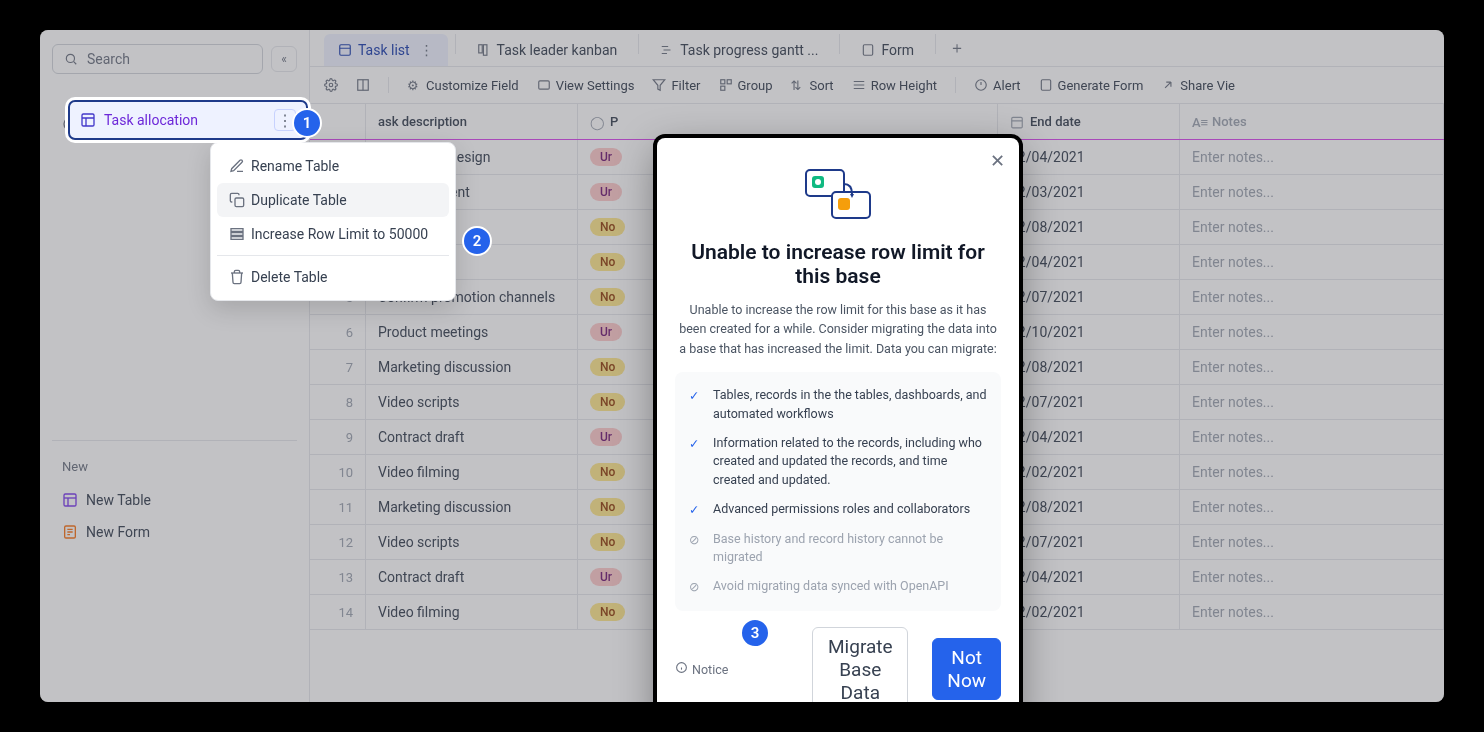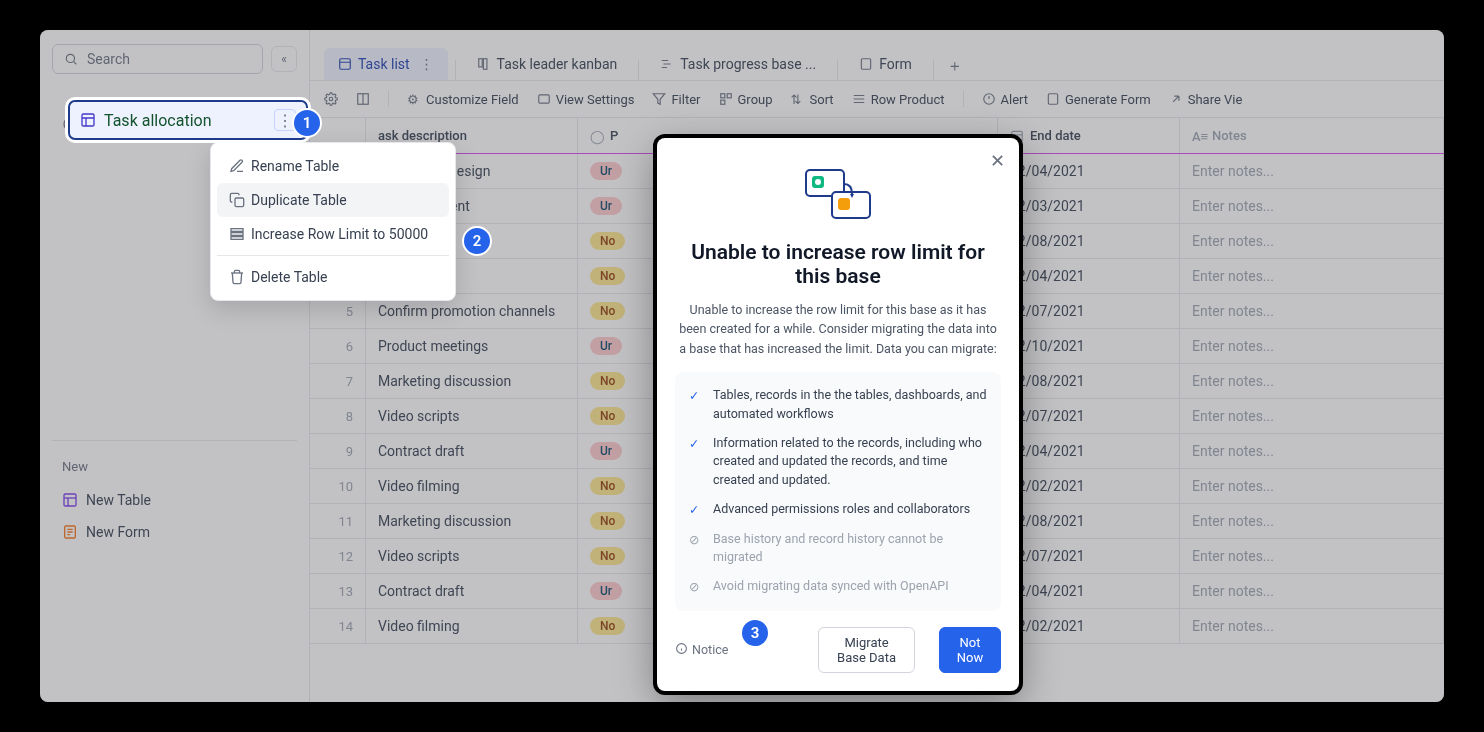--- a/index.html
+++ b/index.html
@@ -12,21 +12,21 @@
 .collapse-btn{width:26px;height:26px;border:1px solid #e5e7eb;border-radius:6px;display:flex;align-items:center;justify-content:center;color:#6b7280;cursor:pointer;font-size:12px}
 .nav-item{display:flex;align-items:center;gap:8px;padding:8px 10px;border-radius:6px;font-size:14px;color:#374151;cursor:pointer}
 .divider{border:none;border-top:1px solid #e5e7eb;margin:14px 0}
 .section-label{font-size:13px;color:#6b7280;padding:4px 10px;margin-bottom:6px}
 .nav-icon{width:16px;height:16px;display:inline-flex;align-items:center;justify-content:center}
 .nav-icon.purple{color:#7c3aed}
 .nav-icon.orange{color:#f97316}
 .nav-icon.gray{color:#6b7280}
 
 .main{flex:1;display:flex;flex-direction:column;overflow:hidden}
-.tabs{display:flex;align-items:flex-end;gap:3px;padding:18px 14px 0;border-bottom:1px solid #e5e7eb}
+.tabs{display:flex;align-items:flex-start;gap:3px;padding:4px 14px 0;border-bottom:1px solid #e5e7eb}
 .tab{display:flex;align-items:center;gap:6px;padding:8px 14px;font-size:14px;color:#374151;cursor:pointer;border-radius:6px 6px 0 0;position:relative}
 .tab.active{color:#1e40af;background:#eef2ff}
 .tab-sep{width:1px;height:20px;background:#e5e7eb;margin:0 4px}
 .tab-icon{width:14px;height:14px;color:#6b7280}
 .tab.active .tab-icon{color:#1e40af}
 .add-tab{width:28px;height:28px;border-radius:6px;display:flex;align-items:center;justify-content:center;color:#6b7280;cursor:pointer;font-size:16px}
 
 .toolbar{display:flex;align-items:center;gap:18px;padding:10px 14px;border-bottom:1px solid #e5e7eb;font-size:13px;color:#374151;flex-wrap:nowrap;overflow:hidden}
 .tool{display:flex;align-items:center;gap:5px;cursor:pointer;white-space:nowrap}
 .tool-icon{width:14px;height:14px;color:#6b7280}
@@ -36,21 +36,21 @@
 .grid-header{display:flex;border-bottom:1px solid #d946ef;background:#fff;font-size:13px;color:#374151;font-weight:500}
 .grid-header .cell{padding:10px 12px;border-right:1px solid #e5e7eb;display:flex;align-items:center;gap:6px}
 .grid-row{display:flex;border-bottom:1px solid #e5e7eb;font-size:14px;color:#374151}
 .grid-row .cell{padding:8px 12px;border-right:1px solid #e5e7eb;display:flex;align-items:center;overflow:hidden;white-space:nowrap}
 .col-num{width:56px;justify-content:flex-end;color:#9ca3af;font-size:13px}
 .col-desc{width:212px}
 .col-prog{width:420px}
 .col-end{width:182px}
 .col-notes{flex:1;color:#9ca3af}
 .pill{padding:2px 10px;border-radius:10px;font-size:12px;font-weight:500}
-.pill.red{background:#fecaca;color:#0c4a6e}
+.pill.red{background:#fecaca;color:#701a75}
 .pill.yellow{background:#fde68a;color:#92400e}
 .col-header-icon{width:14px;height:14px;color:#9ca3af}
 
 .overlay{position:absolute;inset:0;background:rgba(80,80,90,.35);z-index:5}
 
 .context-menu{position:absolute;left:170px;top:112px;width:246px;background:#fff;border:1px solid #e5e7eb;border-radius:8px;box-shadow:0 8px 24px rgba(0,0,0,.15);z-index:20;padding:6px}
 .menu-item{display:flex;align-items:center;gap:6px;padding:9px 12px;font-size:14px;color:#374151;border-radius:6px;cursor:pointer}
 .menu-item.hover{background:#f3f4f6}
 .menu-item-icon{width:16px;height:16px;color:#6b7280}
 .menu-divider{border:none;border-top:1px solid #e5e7eb;margin:4px 0}
@@ -62,30 +62,30 @@
 .modal-desc{text-align:center;font-size:12.5px;color:#4b5563;line-height:1.55;margin-bottom:14px;padding:0 4px}
 .modal-list{background:#f9fafb;border-radius:8px;padding:14px 14px 14px 14px;margin-bottom:16px}
 .modal-li{display:flex;gap:10px;font-size:12.5px;color:#374151;line-height:1.5;margin-bottom:10px}
 .modal-li:last-child{margin-bottom:0}
 .modal-li.muted{color:#9ca3af}
 .check{color:#2563eb;flex-shrink:0;width:14px;margin-top:1px}
 .noentry{color:#9ca3af;flex-shrink:0;width:14px;margin-top:1px}
 .modal-footer{display:flex;align-items:center;gap:24px}
 .notice{display:flex;align-items:center;gap:4px;font-size:12.5px;color:#6b7280}
 .spacer{width:28px}
-.btn{padding:7px 14px;border-radius:6px;font-size:13px;cursor:pointer;border:1px solid #d1d5db;background:#fff;color:#374151}
+.btn{padding:7px 14px;border-radius:6px;font-size:19px;cursor:pointer;border:1px solid #d1d5db;background:#fff;color:#374151}
 .btn.primary{background:#2563eb;color:#fff;border-color:#2563eb}
 
 .badge{position:absolute;width:30px;height:30px;background:#2563eb;border-radius:50%;color:#fff;display:flex;align-items:center;justify-content:center;font-size:15px;font-weight:600;z-index:40;border:2px solid #fff}
 .badge-1{left:252px;top:78px}
 .badge-2{left:422px;top:196px}
 .badge-3{left:700px;top:588px}
 
 .nav-active-wrap{position:absolute;left:28px;top:70px;width:240px;z-index:25;background:#eef2ff;border:2.5px solid #1e3a8a;border-radius:7px;display:flex;align-items:center;padding:7px 10px;gap:8px;box-shadow:0 0 0 3px #fff}
-.nav-active-wrap .label{color:#14532d;font-size:16px}
+.nav-active-wrap .label{color:#6d28d9;font-size:14px}
 .nav-active-wrap .more-box{margin-left:auto;width:22px;height:22px;border:1px solid #c7d2fe;border-radius:4px;display:flex;align-items:center;justify-content:center;color:#6b7280}
 </style>
 </head>
 <body>
 
 <div class="window">
 <div class="app">
 
   <div class="sidebar">
     <div class="search-row">
@@ -154,21 +154,21 @@
               </svg></span>
         <span>Task leader kanban</span>
       </div>
       <div class="tab-sep"></div>
       <div class="tab">
         <span class="tab-icon"><svg viewBox="0 0 24 24" width="14" height="14" fill="none" stroke="currentColor" stroke-width="2">
                 <line x1="3" y1="6" x2="14" y2="6"></line>
                 <line x1="6" y1="12" x2="18" y2="12"></line>
                 <line x1="3" y1="18" x2="12" y2="18"></line>
               </svg></span>
-        <span>Task progress base ...</span>
+        <span>Task progress gantt ...</span>
       </div>
       <div class="tab-sep"></div>
       <div class="tab">
         <span class="tab-icon"><svg viewBox="0 0 24 24" width="14" height="14" fill="none" stroke="currentColor" stroke-width="2">
                 <rect x="4" y="3" width="16" height="18" rx="2"></rect>
               </svg></span>
         <span>Form</span>
       </div>
       <div class="tab-sep"></div>
       <div class="add-tab">
@@ -217,21 +217,21 @@
       <div class="tool">
             <span class="tool-icon">⇅</span>
             <span>Sort</span>
           </div>
       <div class="tool">
             <span class="tool-icon"><svg viewBox="0 0 24 24" width="14" height="14" fill="none" stroke="currentColor" stroke-width="2">
                 <line x1="3" y1="6" x2="21" y2="6"></line>
                 <line x1="3" y1="12" x2="21" y2="12"></line>
                 <line x1="3" y1="18" x2="21" y2="18"></line>
               </svg></span>
-            <span>Row Product</span>
+            <span>Row Height</span>
           </div>
       <div class="tool-sep"></div>
       <div class="tool">
             <span class="tool-icon"><svg viewBox="0 0 24 24" width="14" height="14" fill="none" stroke="currentColor" stroke-width="2">
                 <circle cx="12" cy="12" r="9"></circle>
                 <path d="M12 7v5"></path>
               </svg></span>
             <span>Alert</span>
           </div>
       <div class="tool">

